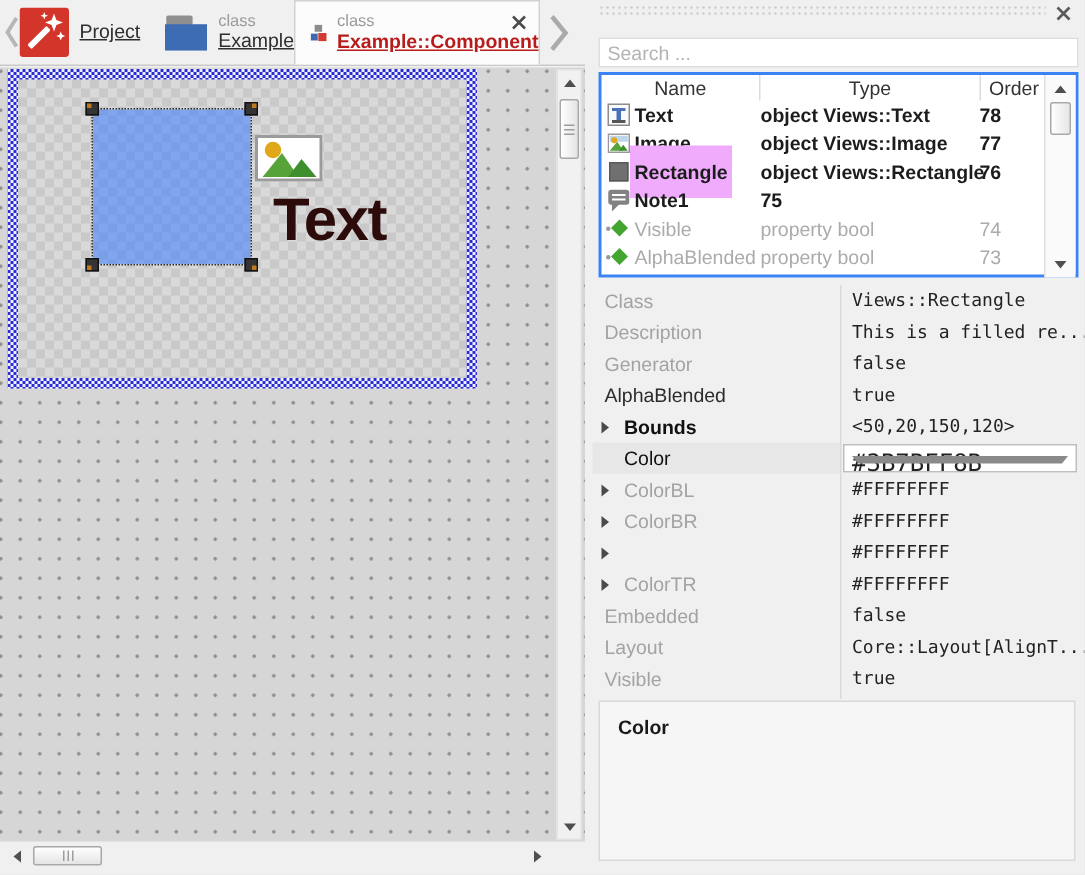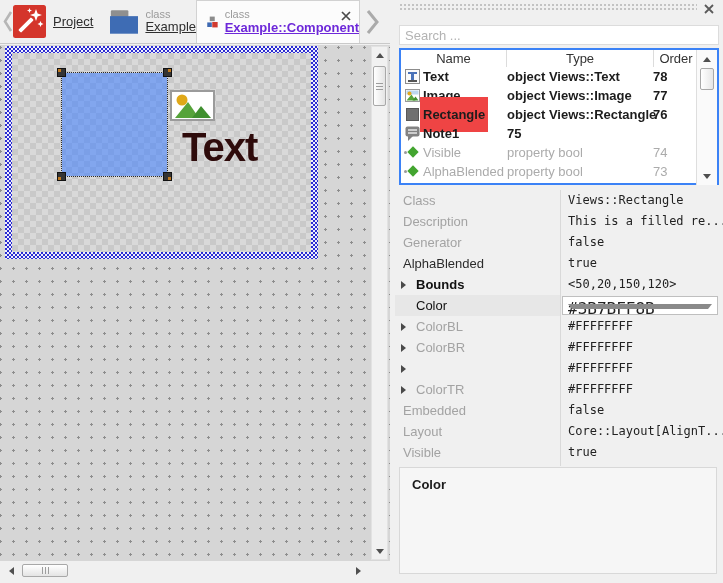--- a/index.html
+++ b/index.html
@@ -10,21 +10,21 @@
   
   .tabbar{position:absolute;left:0;top:0;width:390px;height:44px;background:#f0f0f0;border-bottom:1px solid #c9c9c9;}
   .chev{position:absolute;top:10px;}
   .tab{position:absolute;top:0;height:43px;display:flex;align-items:center;cursor:default;}
   .tab-project{left:13px;width:97px;}
   .tab-unit{left:110px;width:86px;}
   .tab-class{left:196px;width:164px;background:#fcfcfc;border:1px solid #d2d2d2;border-bottom:none;}
   .tab .txt{margin-left:7px;line-height:1.15;}
   .tab .kind{font-size:11px;color:#9a9a9a;}
   .tab .name{font-size:13px;color:#2e2e2e;text-decoration:underline;}
-  .tab-class .name{font-weight:600;color:#6d28d9;}
+  .tab-class .name{font-weight:600;color:#b91c1c;}
   .tab-close{position:absolute;right:7px;top:7px;width:12px;height:12px;}
 
   
   .canvas{position:absolute;left:0;top:45px;width:390px;height:516px;background-color:#d6d6d6;
           background-image:radial-gradient(circle,#8d8d8d 1px,rgba(0,0,0,0) 1.15px);
           background-size:13px 13px;background-position:7px 9px;overflow:hidden;}
   .component{position:absolute;left:5px;top:1px;width:313px;height:213px;
              background:repeating-conic-gradient(#2b2bd2 0% 25%,#eef0fb 0% 50%);background-size:4px 4px;}
   .component-inner{position:absolute;left:7px;top:7px;right:7px;bottom:7px;
              background:repeating-conic-gradient(#d9d9d9 0% 25%,#c9c9c9 0% 50%);background-size:12px 12px;}
@@ -68,21 +68,21 @@
   .mhead{position:absolute;left:0;top:0;width:297px;height:17px;display:flex;font-size:13px;color:#333;}
   .mh{border-right:1px solid #dcdcdc;text-align:center;line-height:17px;}
   .mh-name{width:106px;} .mh-type{width:147px;} .mh-order{width:44px;border-right:none;}
   .mrows{position:absolute;left:0;top:17px;width:297px;}
   .mrow{position:absolute;left:0;height:19px;width:297px;font-size:13px;font-weight:600;color:#1c1c1c;display:flex;align-items:center;}
   .mrow .icon-cell{width:18px;margin-left:2px;display:flex;justify-content:center;}
   .mrow .m-name{width:86px;padding-left:2px;white-space:nowrap;}
   .mrow .m-type{width:146px;white-space:nowrap;}
   .mrow .m-order{width:44px;}
   .mrow.muted{font-weight:400;color:#ababab;}
-  .name-sel{background:#ef4444;padding:10px 3px;margin-left:-3px;}
+  .name-sel{background:#f0abfc;padding:10px 3px;margin-left:-3px;}
   .members-scroll{position:absolute;right:0;top:0;width:21px;height:135px;border-left:1px solid #dedede;background:#fafafa;}
 
   
   .ico-text{width:15px;height:15px;background:#fafafa;border:1px solid #8c8c8c;position:relative;}
   .ico-text i{position:absolute;background:#4a72b8;}
   .ico-text .t1{left:2px;top:2px;width:9px;height:2px;}
   .ico-text .t2{left:5px;top:2px;width:3px;height:8px;}
   .ico-text .t3{left:2px;top:10px;width:9px;height:2px;background:#555;}
   .ico-rect{width:13px;height:13px;background:#707070;border:1px solid #585858;}
   .prop-ico{width:16px;height:15px;position:relative;}

